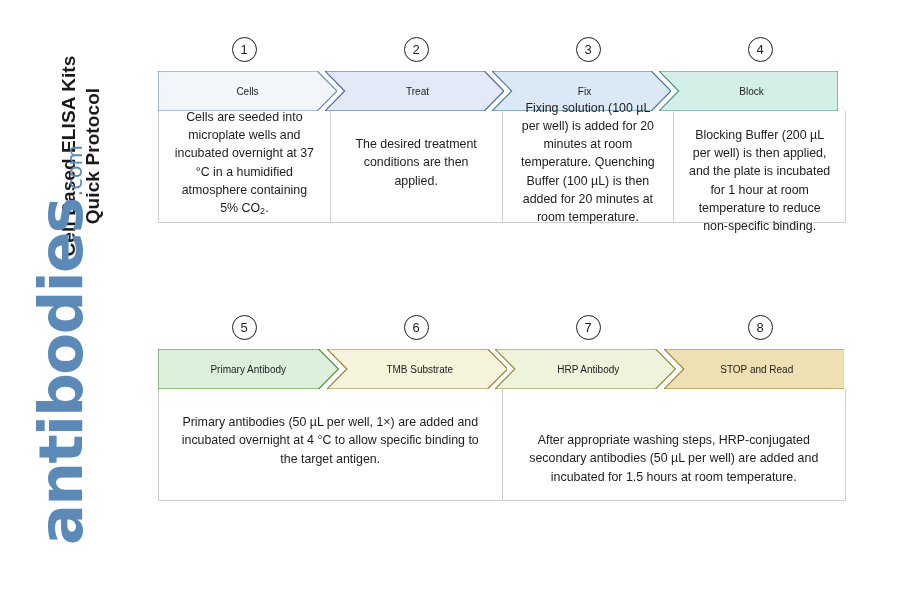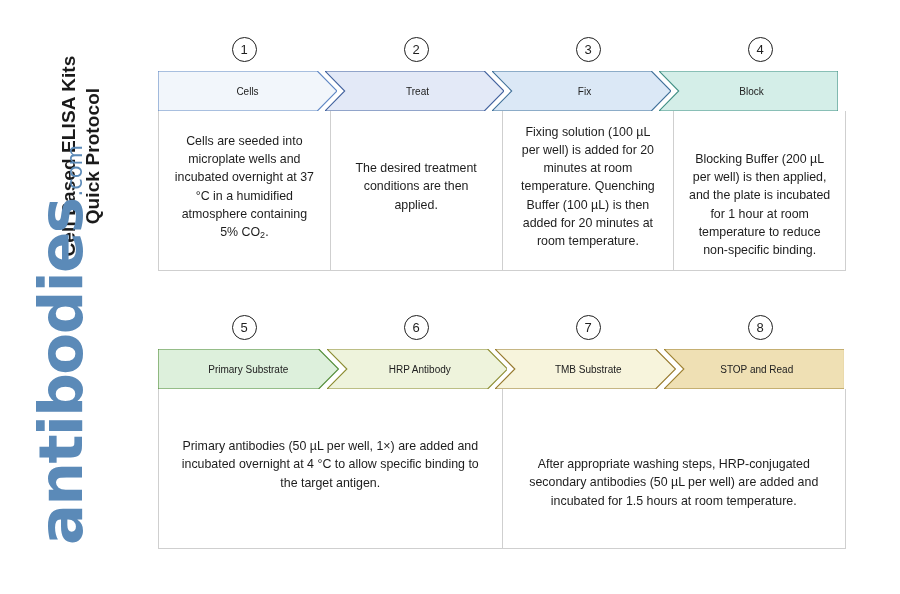--- a/index.html
+++ b/index.html
@@ -112,21 +112,21 @@
   .chev .chev-label {
     position: relative;
     z-index: 2;
     padding-left: 6px;
   }
 
   
   .desc-band {
     position: relative;
     display: flex;
-    height: 160px;
+    height: 112px;
     border: 1px solid #cfcfcf;
     border-top: none;
     background: #ffffff;
   }
   .desc-cell {
     flex: 1;
     border-right: 1px solid #cfcfcf;
     display: flex;
     align-items: center;
     justify-content: center;
@@ -222,34 +222,34 @@
       </div>
       <div class="num-slot">
         <div class="num-circle">8</div>
       </div>
     </div>
   <div class="chev-band">
       <div class="chev">
         <svg viewBox="0 0 100 40" preserveAspectRatio="none" class="chev-bg" style="width: 100%; height: 100%;">
           <path d="M0,0 L89,0 L100,20 L89,40 L0,40 Z" fill="#ddf0dc" stroke="#4f8a35" stroke-width="1.1" vector-effect="non-scaling-stroke"></path>
         </svg>
-        <span class="chev-label" style="padding-left: 0px;">Primary Substrate</span>
+        <span class="chev-label" style="padding-left: 0px;">Primary Antibody</span>
+      </div>
+      <div class="chev">
+        <svg viewBox="0 0 100 40" preserveAspectRatio="none" class="chev-bg" style="width: 100%; height: 100%;">
+          <path d="M0,0 L89,0 L100,20 L89,40 L0,40 L11,20 Z" fill="#f7f4dc" stroke="#96782c" stroke-width="1.1" vector-effect="non-scaling-stroke"></path>
+        </svg>
+        <span class="chev-label">TMB Substrate</span>
       </div>
       <div class="chev">
         <svg viewBox="0 0 100 40" preserveAspectRatio="none" class="chev-bg" style="width: 100%; height: 100%;">
           <path d="M0,0 L89,0 L100,20 L89,40 L0,40 L11,20 Z" fill="#eef3dc" stroke="#8a8a2e" stroke-width="1.1" vector-effect="non-scaling-stroke"></path>
         </svg>
         <span class="chev-label">HRP Antibody</span>
       </div>
-      <div class="chev">
-        <svg viewBox="0 0 100 40" preserveAspectRatio="none" class="chev-bg" style="width: 100%; height: 100%;">
-          <path d="M0,0 L89,0 L100,20 L89,40 L0,40 L11,20 Z" fill="#f7f4dc" stroke="#96782c" stroke-width="1.1" vector-effect="non-scaling-stroke"></path>
-        </svg>
-        <span class="chev-label">TMB Substrate</span>
-      </div>
       <div class="chev" style="margin-right: 2px;">
         <svg viewBox="0 0 100 40" preserveAspectRatio="none" class="chev-bg" style="width: 100%; height: 100%;">
           <path d="M0,0 L100,0 L100,20 L100,40 L0,40 L11,20 Z" fill="#efe0b4" stroke="#9c7f2e" stroke-width="1.1" vector-effect="non-scaling-stroke"></path>
         </svg>
         <span class="chev-label">STOP and Read</span>
       </div>
     </div>
   <div class="desc-band">
       <div class="desc-cell">
         <div class="desc-text">Primary antibodies (50 µL per well, 1×) are added and incubated overnight at 4 °C to allow specific binding to the target antigen.</div>

